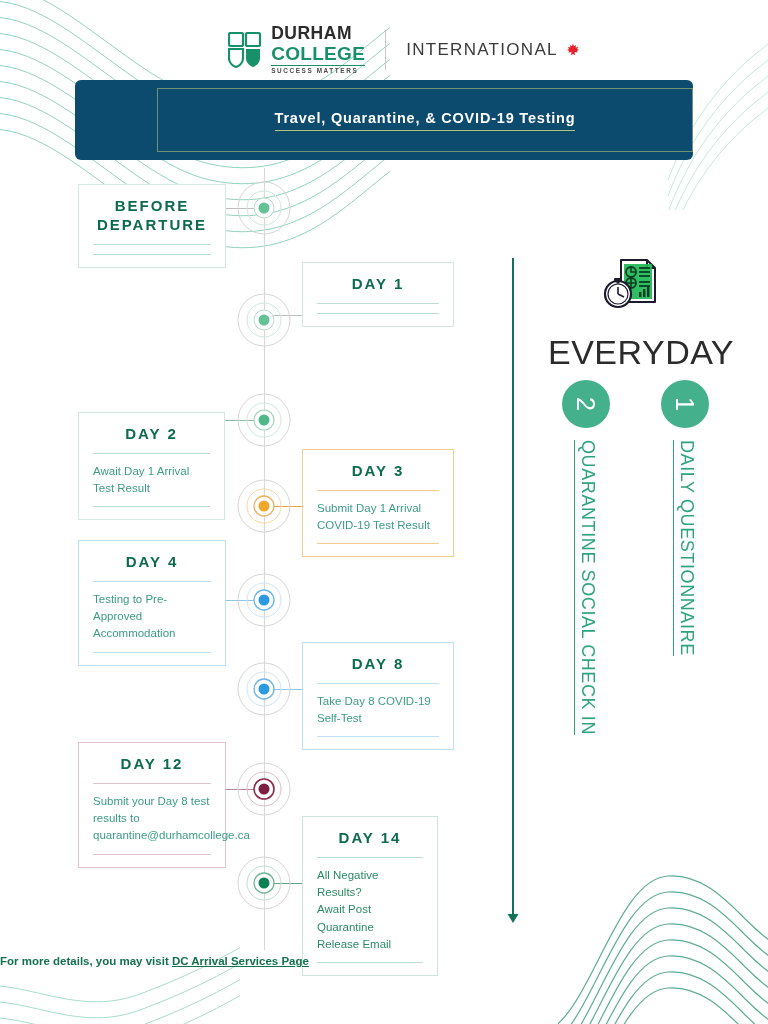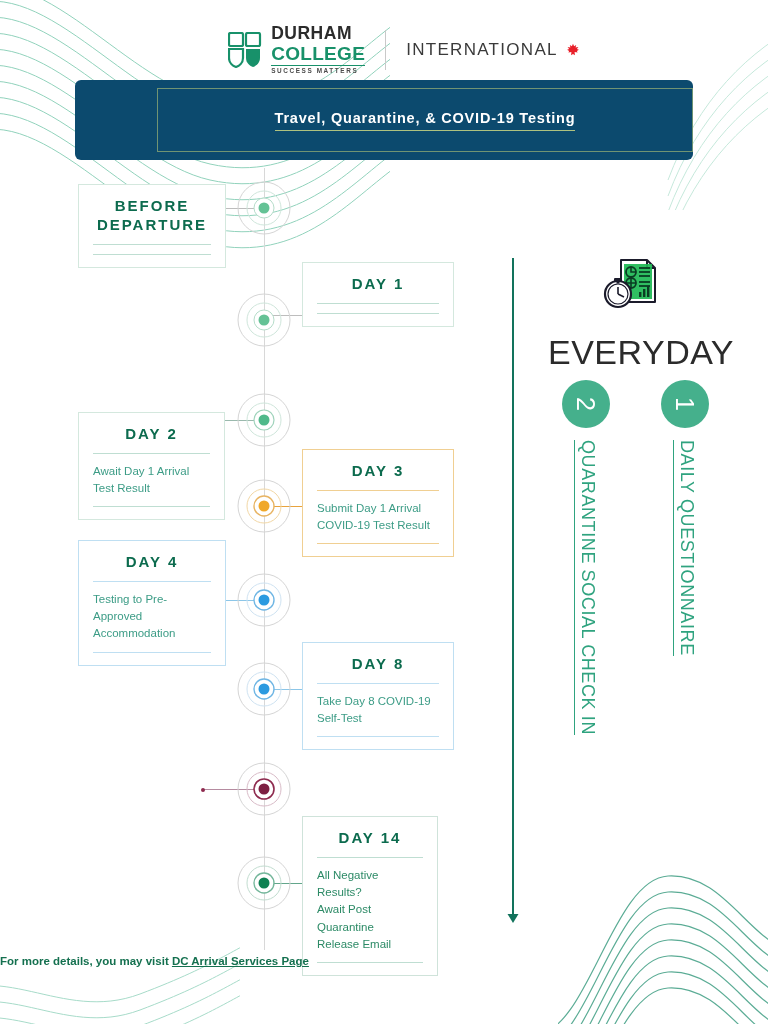--- a/index.html
+++ b/index.html
@@ -369,20 +369,26 @@
     <div class="card-rule bottom" style="background:#bfdff2;"></div>
   </div>
 
   <div class="card align-left" style="left:302px; top:642px; width:152px; border-color:#bfdff2;">
     <div class="card-title">DAY 8</div>
     <div class="card-rule" style="background:#bfdff2;"></div>
     <div class="card-body"><span>Take Day 8 COVID-19</span><br><span>Self-Test</span></div>
     <div class="card-rule bottom" style="background:#bfdff2;"></div>
   </div>
 
+  <div class="card align-left" style="left:78px; top:742px; width:148px; border-color:#dfc3ce;">
+    <div class="card-title">DAY 12</div>
+    <div class="card-rule" style="background:#dfc3ce;"></div>
+    <div class="card-body"><span>Submit your Day 8 test</span><br><span>results to</span><br><span>quarantine@durhamcollege.ca</span></div>
+    <div class="card-rule bottom" style="background:#dfc3ce;"></div>
+  </div>
 
   <div class="card align-left" style="left:302px; top:816px; width:136px; border-color:#cfe3da;">
     <div class="card-title">DAY 14</div>
     <div class="card-rule"></div>
     <div class="card-body" style="color:#2c8a66;"><span>All Negative Results?</span><br><span>Await Post Quarantine</span><br><span>Release Email</span></div>
     <div class="card-rule bottom"></div>
   </div>
 
   <div id="everyday-line"></div>
   <svg id="everyday-arrow" width="14" height="14" viewBox="0 0 14 14">

